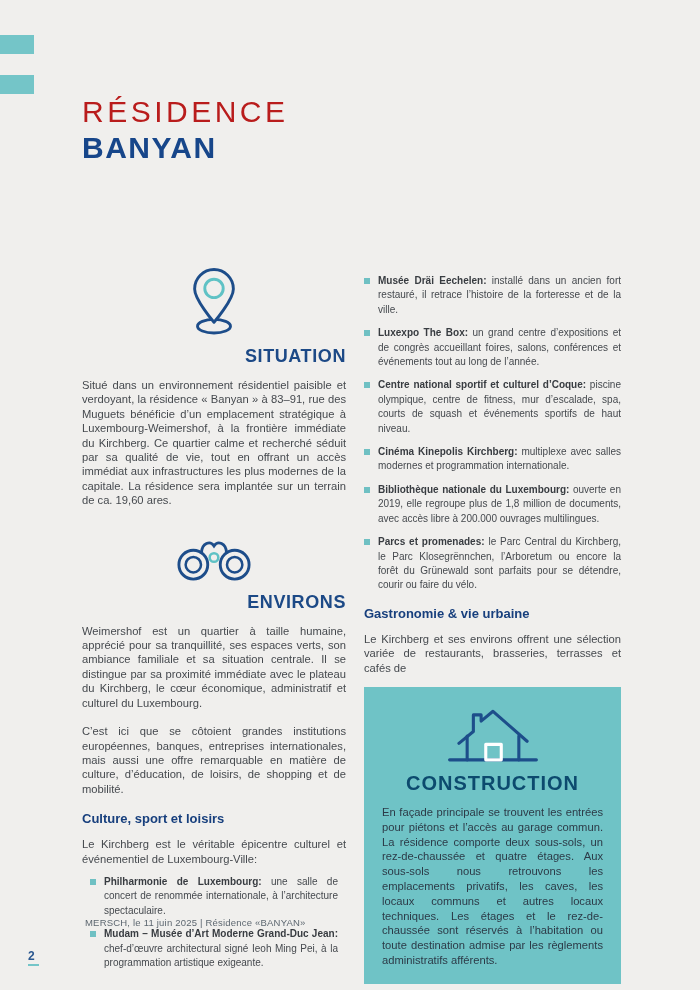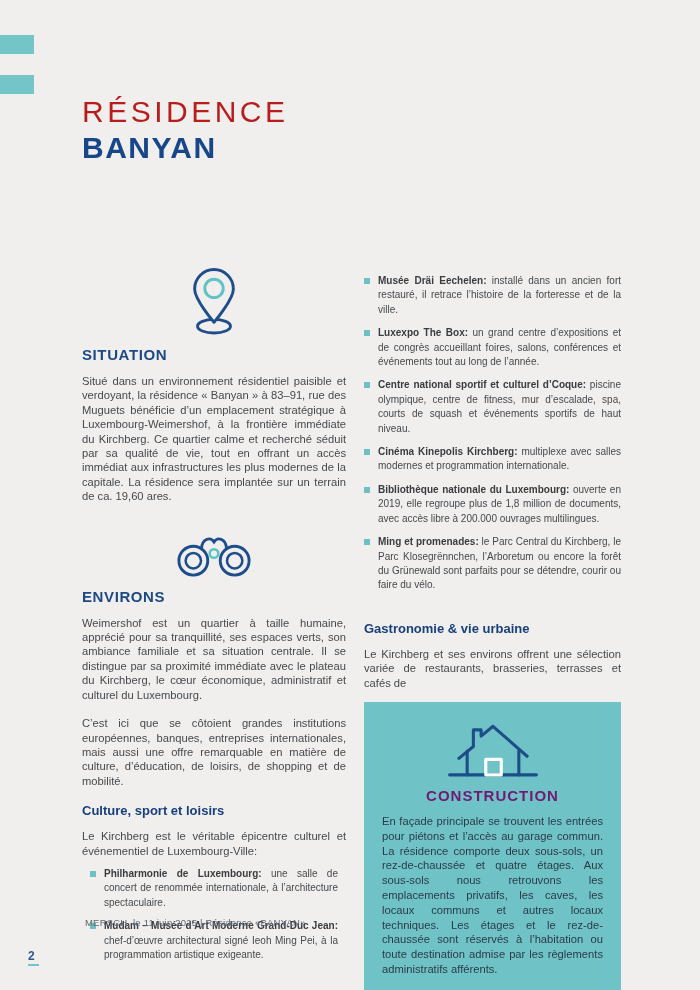--- a/index.html
+++ b/index.html
@@ -17,22 +17,22 @@
 
   .doc-title { position:absolute; left:82px; top:94px; line-height:36px; }
   .doc-title .t1 { font-size:30px; font-weight:normal; letter-spacing:3.5px; color:#b91c1c; }
   .doc-title .t2 { font-size:30px; font-weight:bold; letter-spacing:1.5px; color:#17468a; }
 
   .col-left  { position:absolute; left:82px;  top:266px; width:264px; }
   .col-right { position:absolute; left:364px; top:274px; width:257px; }
 
   .icon-wrap { text-align:center; }
   .sec-title {
-    margin:10px 0 0; text-align:left;
-    font-size:15px; font-weight:bold; letter-spacing:0.6px;
+    margin:10px 0 0; text-align:right;
+    font-size:18px; font-weight:bold; letter-spacing:0.6px;
     color:#1c4986;
   }
   .body-p {
     margin:11px 0 0;
     font-size:11.2px; line-height:14.4px;
     text-align:justify; color:#45494e;
   }
   .subhead {
     margin:15px 0 0;
     font-size:13px; font-weight:bold; color:#173f7d;
@@ -48,21 +48,21 @@
   }
   .bullet-item strong { color:#383c41; }
 
   .construction-box {
     margin-top:12px;
     background:#6fc3c6;
     padding:15px 18px 16px;
   }
   .construction-title {
     margin:8px 0 0; text-align:center;
-    font-size:15px; font-weight:bold; letter-spacing:1px; color:#701a75;
+    font-size:20px; font-weight:bold; letter-spacing:1px; color:#0c4a6e;
   }
   .construction-body {
     margin:10px 0 0;
     font-size:11.2px; line-height:14.8px;
     text-align:justify; color:#2c3a47;
   }
   .binoc-wrap { margin-top:24px; }
 
   .footer-page {
     position:absolute; left:28px; top:949px;
@@ -157,26 +157,26 @@
         <strong>Cinéma Kinepolis Kirchberg:</strong>
         <span>multiplexe avec salles modernes et programmation internationale.</span>
       </div>
       <div class="bullet-item">
         <span class="bullet-sq"></span>
         <strong>Bibliothèque nationale du Luxembourg:</strong>
         <span>ouverte en 2019, elle regroupe plus de 1,8 million de documents, avec accès libre à 200.000 ouvrages multilingues.</span>
       </div>
       <div class="bullet-item">
         <span class="bullet-sq"></span>
-        <strong>Ming et promenades:</strong>
+        <strong>Parcs et promenades:</strong>
         <span>le Parc Central du Kirchberg, le Parc Klosegrënnchen, l’Arboretum ou encore la forêt du Grünewald sont parfaits pour se détendre, courir ou faire du vélo.</span>
       </div>
     </div>
 
-    <h3 class="subhead" style="margin-top:28px">Gastronomie &amp; vie urbaine</h3>
+    <h3 class="subhead" style="margin-top:13px">Gastronomie &amp; vie urbaine</h3>
     <p class="body-p">Le Kirchberg et ses environs offrent une sélection variée de restaurants, brasseries, terrasses et cafés de</p>
 
     <div class="construction-box">
       <div class="icon-wrap">
         <svg width="96" height="62" viewBox="0 0 92 60" fill="none" stroke-linecap="round" stroke-linejoin="round">
           <path d="M4,56 H88" stroke="#1d4e8a" stroke-width="3"></path>
           <path d="M21,56 V33" stroke="#1d4e8a" stroke-width="3"></path>
           <path d="M71,56 V33" stroke="#1d4e8a" stroke-width="3"></path>
           <path d="M13,40 L27,28.5 L27,12.5 L34.5,12.5 L34.5,18.5 L46,9 L79,38" stroke="#1d4e8a" stroke-width="3"></path>
           <rect x="39" y="41" width="15" height="15" stroke="#ffffff" stroke-width="3"></rect>

